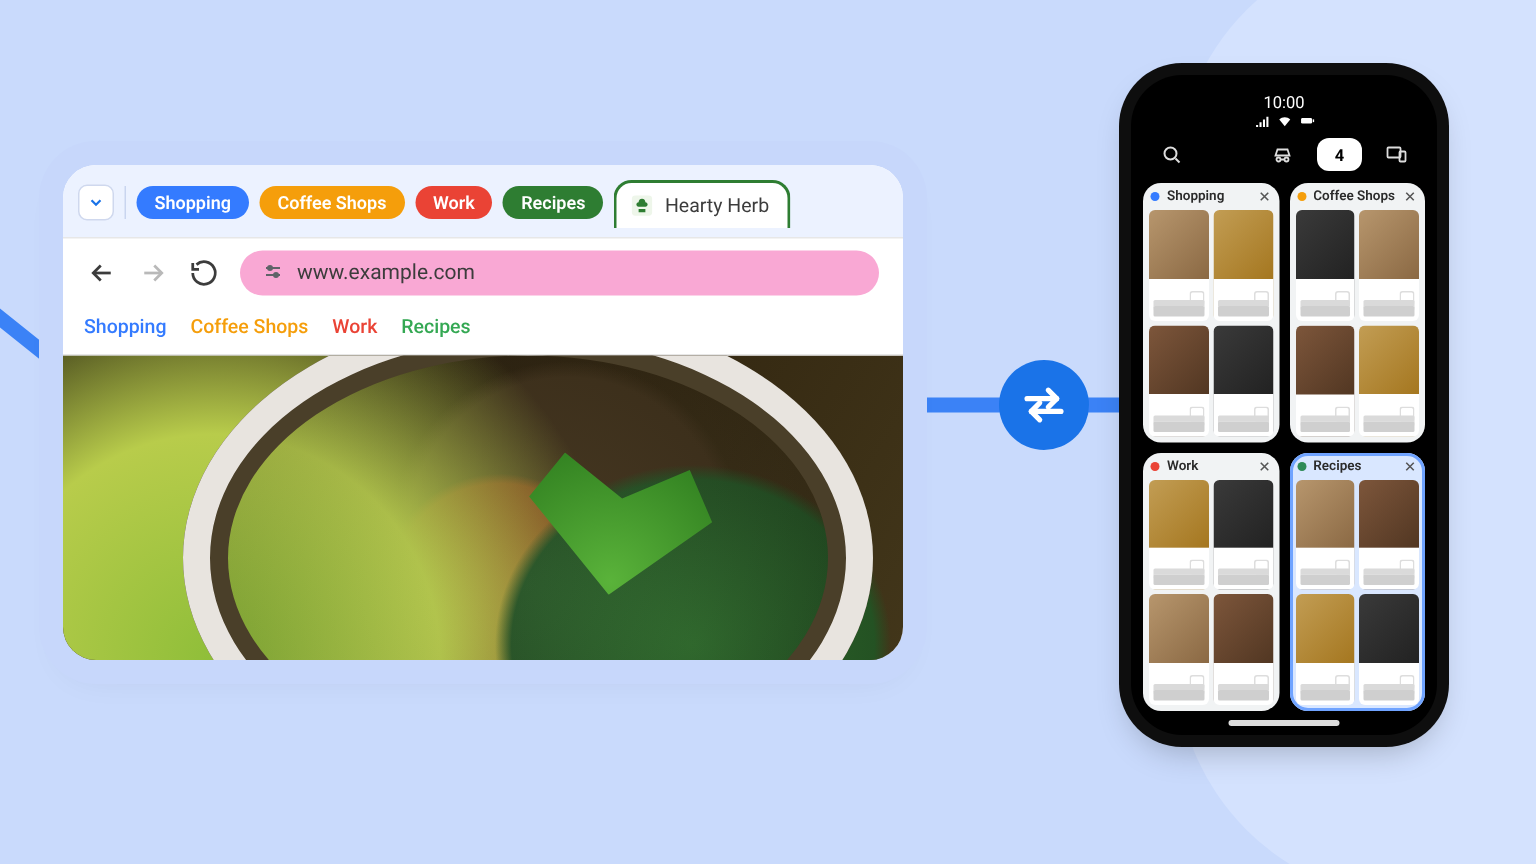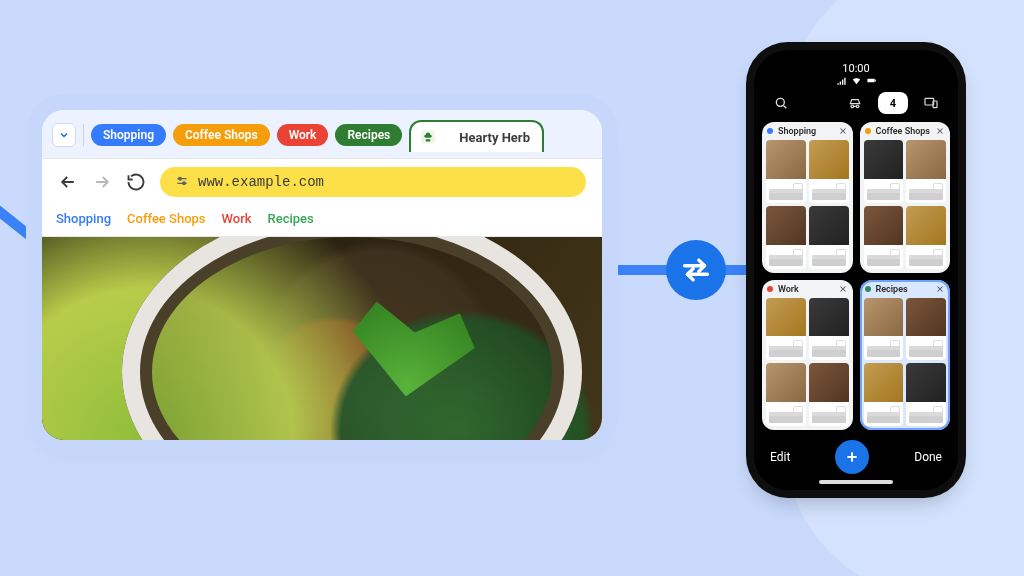--- a/index.html
+++ b/index.html
@@ -66,42 +66,42 @@
     border-radius:999px; font-size:12px; font-weight:600;
     color:white; padding:5px 12px; line-height:1;
     display:inline-flex; align-items:center;
   }
   .p-blue   { background: var(--blue-pill); }
   .p-orange { background: var(--orange); }
   .p-red    { background: var(--red); }
   .p-green  { background: var(--green); }
 
   .tab {
-    display:flex; align-items:center; gap:22px;
+    display:flex; align-items:center; gap:6px;
     background:white; border:2px solid var(--green);
     border-bottom:none;
     border-radius:12px 12px 0 0;
     padding:6px 12px 6px 8px;
     height:32px; margin-top:2px;
-    font-size:13px; color:#3c3c3c; flex:0 0 auto;font-weight:bold;
+    font-size:13px; color:#3c3c3c; flex:0 0 auto;
   }
   .tab .favicon { width:18px; height:18px; }
 
   .url-bar {
     display:flex; align-items:center; gap:14px;
     padding: 8px 16px;
     border-top:1px solid #e7e7e7;
     background:white;
   }
   .nav-icon { width:20px; height:20px; color:#3c3c3c; display:flex; align-items:center; justify-content:center; }
   .nav-icon.disabled{ color:#b9b9b9; }
   .url-field {
-    flex:1; background:#fde047; border-radius:999px;
+    flex:1; background:#f9a8d4; border-radius:999px;
     padding:7px 14px; font-size:14px; color:#3c3c3c;
-    display:flex; align-items:center; gap:8px;font-family:Liberation Mono, monospace;
+    display:flex; align-items:center; gap:8px;
   }
   .protocol-icon{width:16px;height:16px;color:#5f6368}
 
   .bookmarks {
     display:flex; gap:16px; padding:6px 14px 10px;
     border-bottom:1px solid #e7e7e7;
     font-size:13px; font-weight:500;
   }
   .bm-blue   { color: var(--blue-pill); }
   .bm-orange { color: var(--orange); }
@@ -430,23 +430,14 @@
         <div class="thumb v3">
             <span class="fav-mini"></span>
           </div>
         <div class="thumb v2">
             <span class="fav-mini"></span>
           </div>
       </div>
     </div>
   </div>
 
-  <div class="phone-footer">
-    <span>Edit</span>
-    <div class="fab">
-      <svg viewBox="0 0 24 24" fill="none" stroke="currentColor" stroke-width="2.8">
-          <path d="M12 5v14M5 12h14"></path>
-        </svg>
-    </div>
-    <span>Done</span>
-  </div>
   <div class="home-indicator"></div>
 </div>
 
 </body></html>

